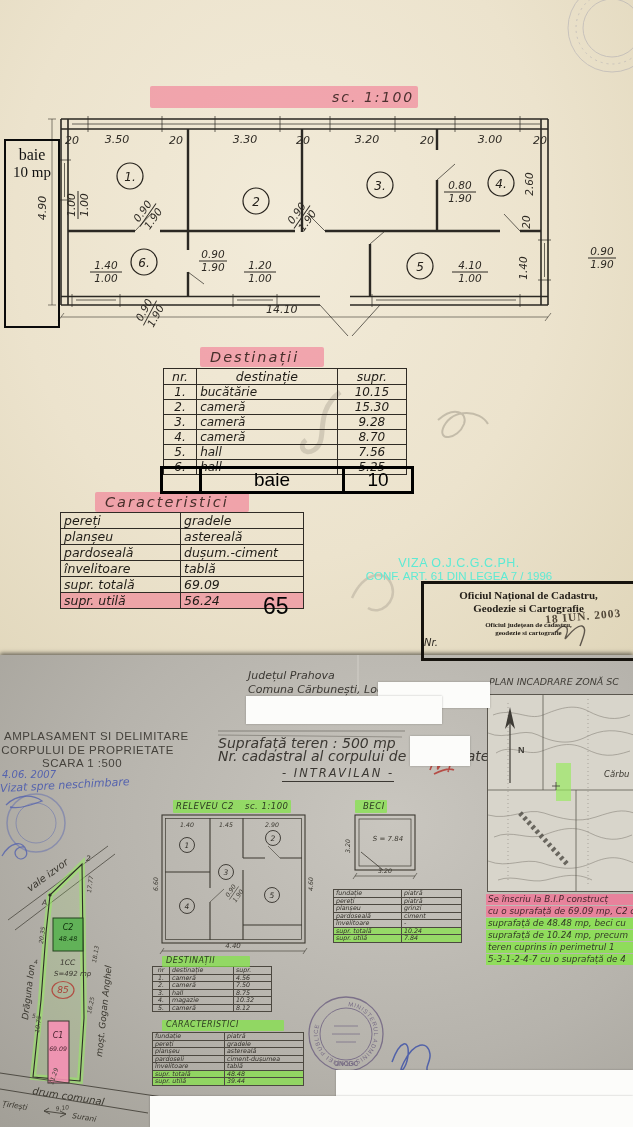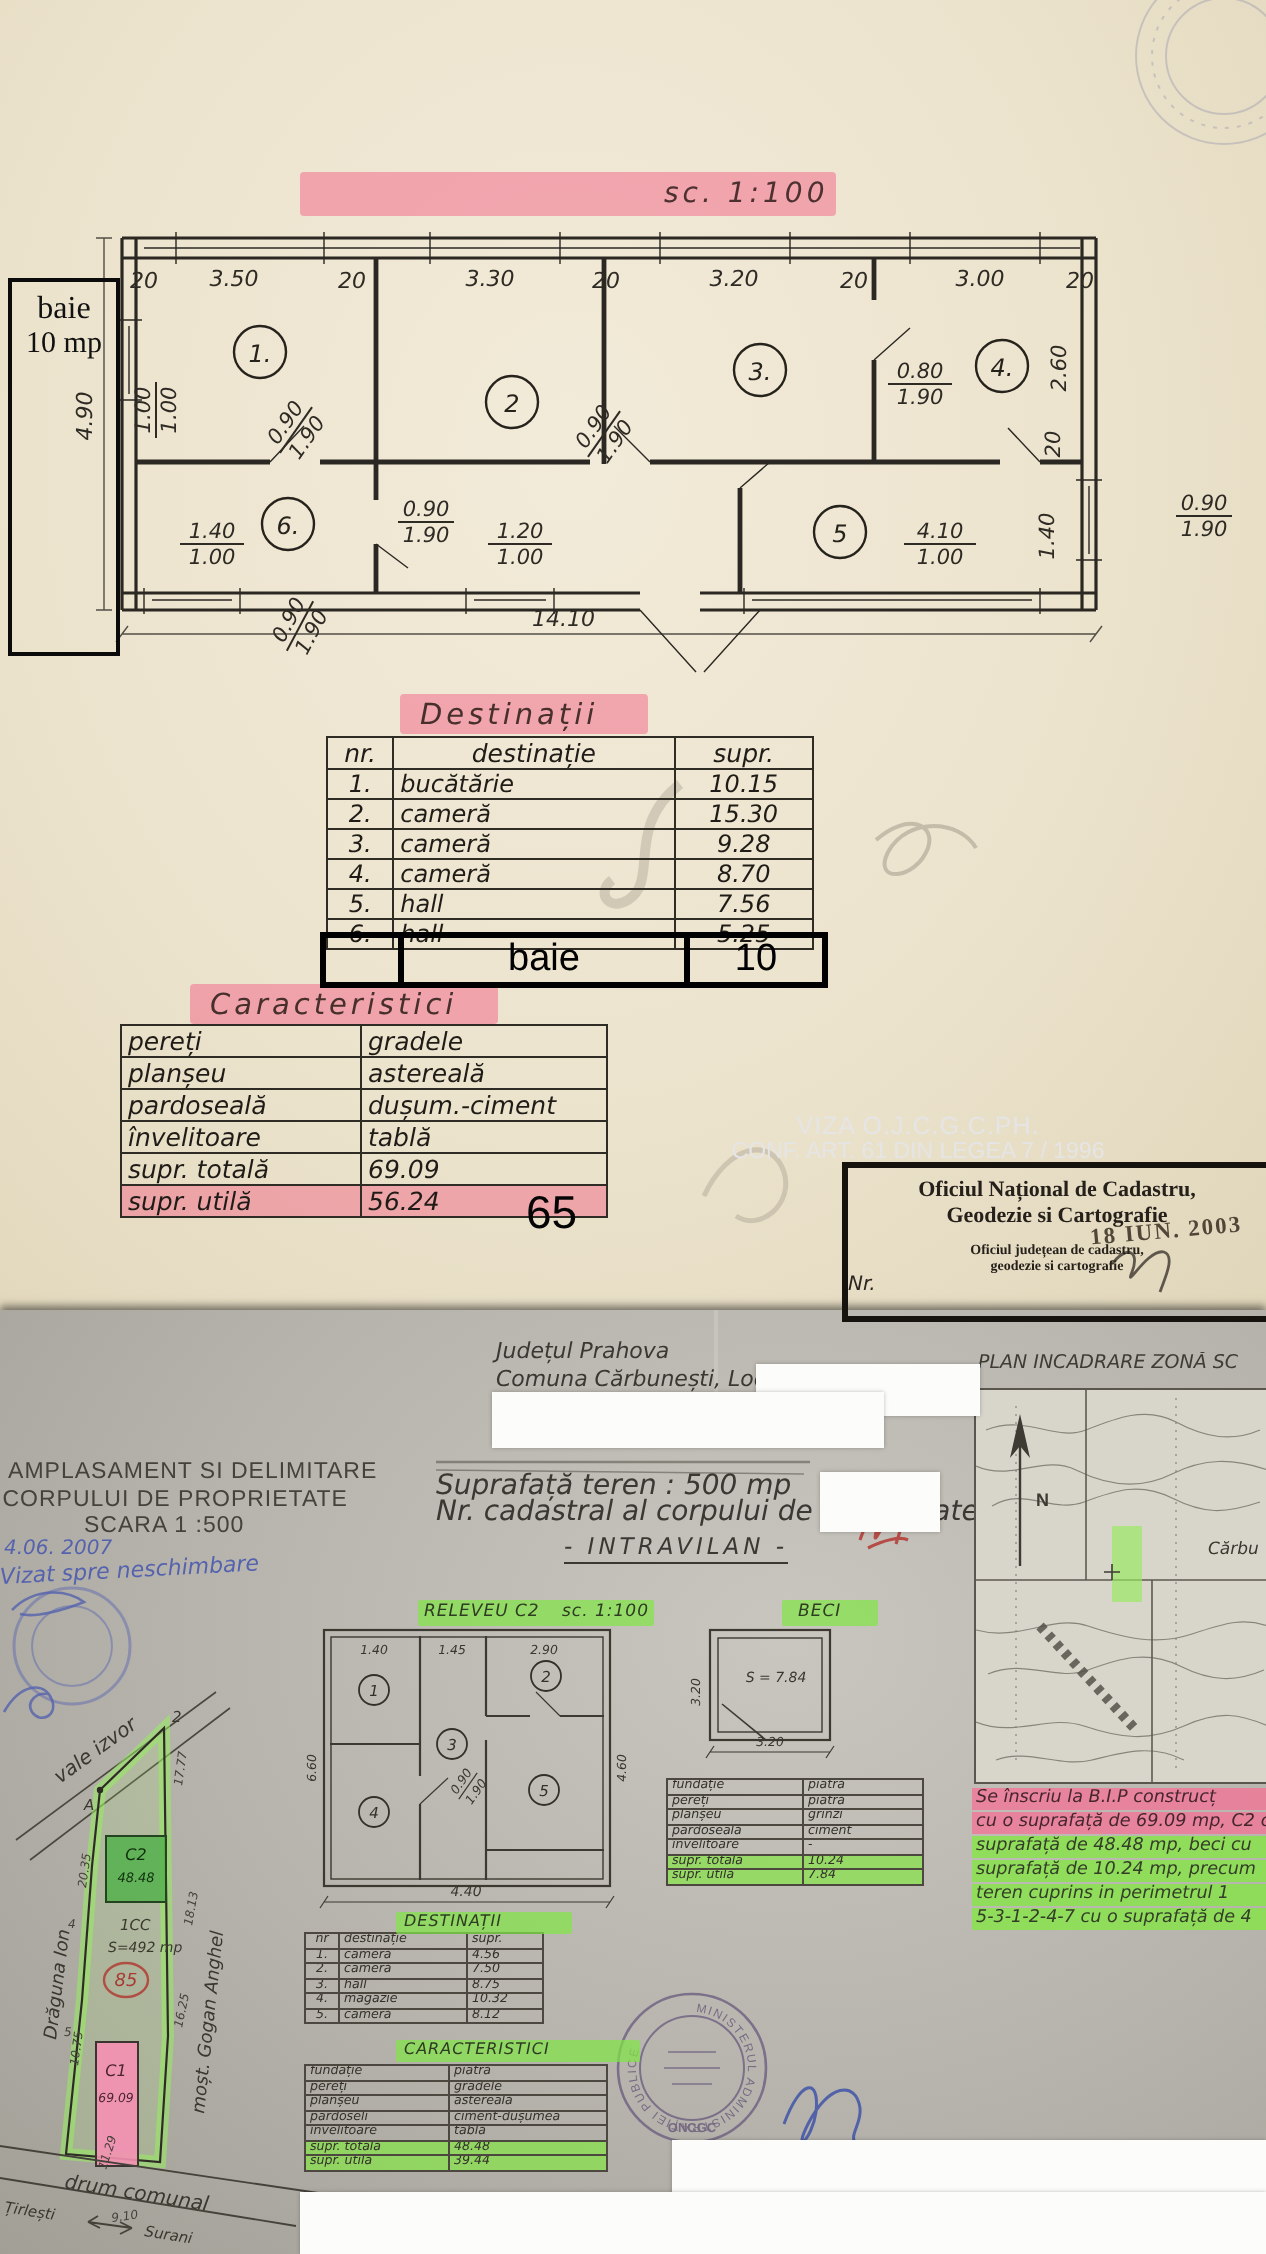--- a/index.html
+++ b/index.html
@@ -30,21 +30,21 @@
   .black-row{left:160px;top:466px;width:248px;height:22px;border:3px solid #000;display:flex;z-index:6;}
   .black-row .c{font-family:"Liberation Sans",sans-serif;color:#000;text-align:center;font-size:19px;line-height:21px;}
   .black-row .c1{width:36px;border-right:3px solid #000;}
   .black-row .c2{flex:1;border-right:3px solid #000;}
   .black-row .c3{width:66px;}
   .tbl-c1{left:60px;top:512px;width:243px;}
   .tbl-c1 td{height:13.6px;font-size:12.5px;}
   .tbl-c1 tr:nth-child(6),.tbl-c1 tr:nth-child(7){background:rgba(241,105,135,0.5);}
   .tbl-c1 tr:nth-child(7) td:nth-child(2){text-decoration:line-through;text-decoration-thickness:2.5px;text-decoration-color:#17140f;font-style:italic;}
   .corr65{left:263px;top:593px;font-family:"Liberation Sans",sans-serif;font-size:23px;color:#050505;z-index:6;}
-  .viza{left:350px;top:556px;width:218px;text-align:center;color:#e5e5e5;font-family:"Liberation Sans",sans-serif;}
+  .viza{left:350px;top:556px;width:218px;text-align:center;color:#5eead4;font-family:"Liberation Sans",sans-serif;}
   .viza .v1{font-size:12.5px;letter-spacing:.5px;}
   .viza .v2{font-size:11.5px;}
   .stampbox{left:421px;top:581px;width:209px;height:69px;border:3px solid #16130e;text-align:center;
     font-family:"Liberation Serif",serif;color:#25201a;padding-top:5px;}
   .stampbox .b1{font-size:11px;font-weight:bold;line-height:13px;}
   .stampbox .b2{font-size:7px;font-weight:600;line-height:8px;margin-top:6px;}
   .datestamp{left:545px;top:610px;font-size:11.5px;font-weight:bold;letter-spacing:1px;
     color:rgba(64,54,41,0.9);transform:rotate(-5deg);font-family:"Liberation Serif",serif;z-index:5;}
   .nrlabel{left:424px;top:637px;font-size:10px;font-style:italic;color:#2b2620;}
   
@@ -58,21 +58,21 @@
   .info1{left:248px;top:669px;font-size:11px;line-height:14px;}
   .info2{left:218px;top:737px;font-size:14px;line-height:13px;}
   .intravilan{left:282px;top:766px;font-size:11.5px;letter-spacing:2px;border-bottom:1.5px solid #3b3833;padding-bottom:1px;}
   .wbox{background:#fcfcfa;z-index:7;box-shadow:0 0 2px rgba(0,0,0,.25);}
   .maptitle{left:489px;top:676px;width:144px;font-size:9.5px;white-space:nowrap;overflow:hidden;font-style:italic;color:#3f3c36;}
   .mappanel{left:487px;top:694px;width:146px;height:196px;background:#d8d5cb;border:1px solid #5a564e;overflow:hidden;z-index:3;}
   .note{left:486px;top:894px;width:147px;overflow:hidden;z-index:4;}
   .note .ln{white-space:nowrap;width:180px;height:11px;font-size:8.8px;font-style:italic;color:#333d27;margin-bottom:1px;padding-left:2px;}
   .note .pk{background:rgba(244,115,150,0.78);color:#45262c;}
   .note .gr{background:rgba(132,230,70,0.8);}
-  .band{height:13px;z-index:4;margin-left:36px;}
+  .band{height:13px;z-index:4;}
   .band span{font-size:8.5px;font-style:italic;color:#2e3c22;letter-spacing:.5px;}
   .t2 td{border:0.9px solid #4c4840;font-style:italic;color:#33302a;font-family:"DejaVu Sans",sans-serif;
     white-space:nowrap;overflow:hidden;padding:0 2px;font-size:6.3px;line-height:6.5px;}
   .tbl-beci{left:333px;top:889px;width:128px;}
   .tbl-beci td{height:6.3px;}
   .tbl-beci tr:nth-child(6),.tbl-beci tr:nth-child(7){background:rgba(132,230,70,0.7);}
   .tbl-d2{left:152px;top:966px;width:119px;}
   .tbl-d2 td{height:5.7px;}
   .tbl-d2 td:nth-child(1){text-align:center;}
   .tbl-c2{left:152px;top:1032px;width:151px;}
@@ -534,21 +534,21 @@
     <div class="ln gr">suprafață de 48.48 mp, beci cu</div>
     <div class="ln gr">suprafață de 10.24 mp, precum</div>
     <div class="ln gr">teren cuprins in perimetrul 1</div>
     <div class="ln gr">5-3-1-2-4-7 cu o suprafață de 4</div>
   </div>
 
   <div class="abs band hl-green" style="left:173px;top:800px;width:118px">
     <span class="abs" style="left:3px;top:1px">RELEVEU C2</span>
     <span class="abs" style="left:72px;top:1px">sc. 1:100</span>
   </div>
-  <div class="abs band hl-green" style="left:355px;top:800px;width:48px">
+  <div class="abs band hl-green" style="left:355px;top:800px;width:32px">
     <span class="abs" style="left:8px;top:1px">BECI</span>
   </div>
 
   <table class="abs t2 tbl-beci" style="z-index:3">
     <colgroup>
         <col style="width:68px">
         <col style="width:60px">
       </colgroup>
     <tbody>
         <tr>

